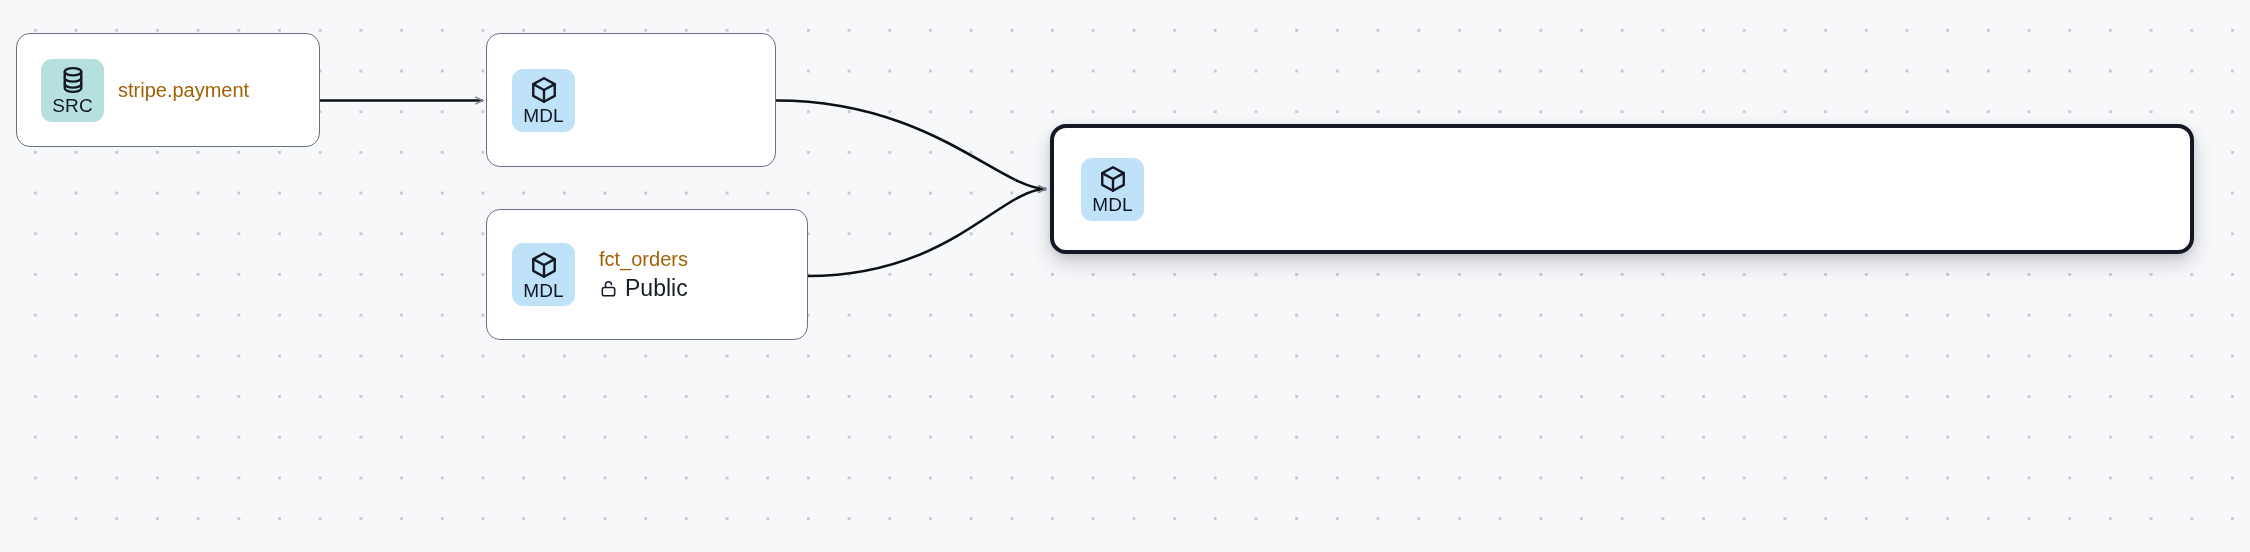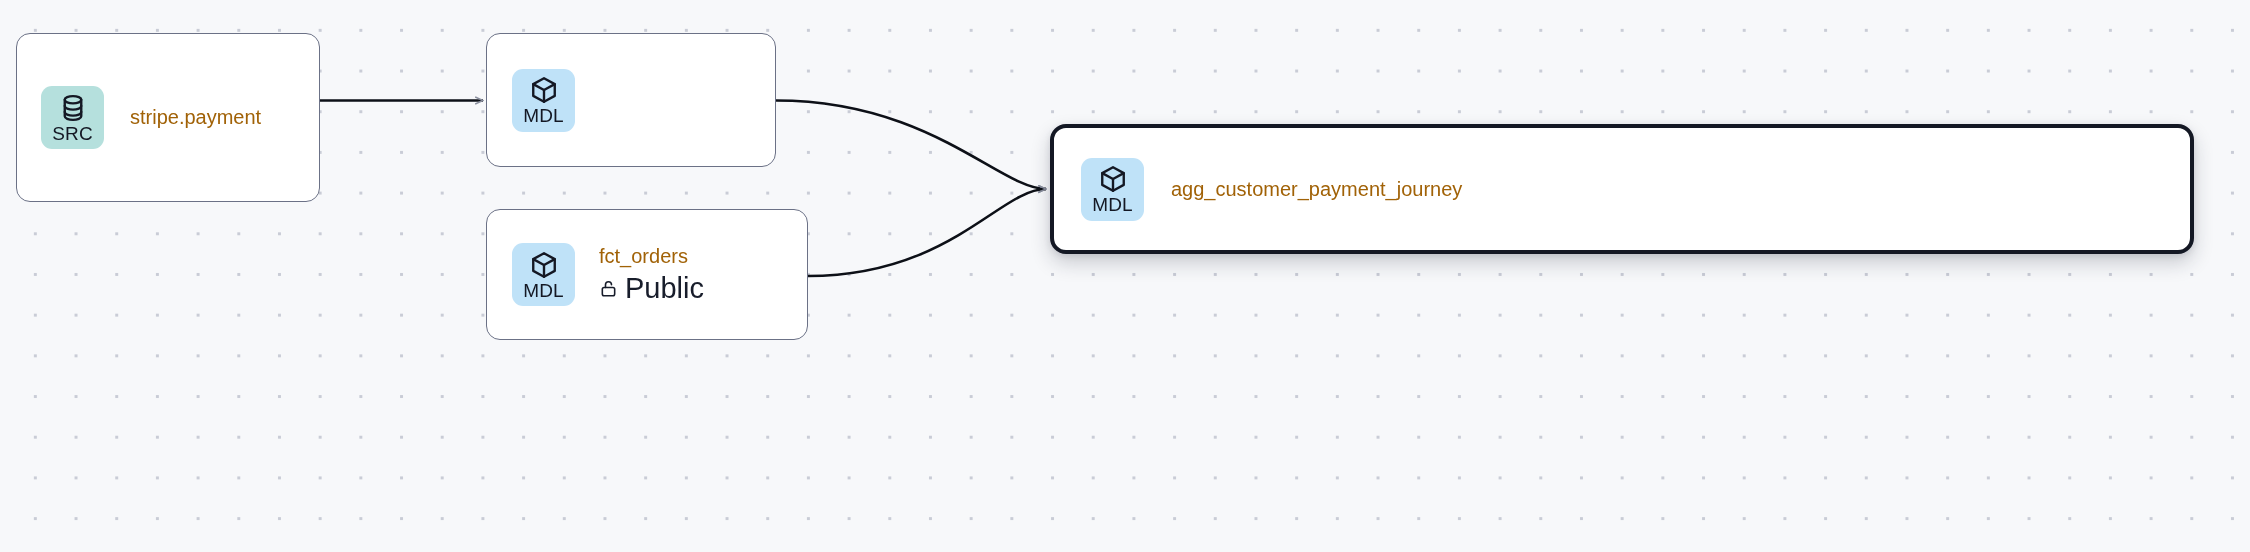--- a/index.html
+++ b/index.html
@@ -59,29 +59,29 @@
   .node-title {
     font-size: 20px;
     color: #a16207;
     line-height: 1.15;
     white-space: nowrap;
   }
   .node-sub {
     display: flex;
     align-items: center;
     gap: 7px;
-    font-size: 29px;
+    font-size: 23px;
     color: #181d2b;
     margin-top: 4px;
     white-space: nowrap;
   }
   .node-sub svg { display: block; flex: 0 0 auto; }
 
   
-  #node-stripe_payment { left: 16px;   top: 33px;  width: 304px; height: 169px; padding-left: 24px; gap: 26px; }
+  #node-stripe_payment { left: 16px;   top: 33px;  width: 304px; height: 114px; padding-left: 24px; gap: 14px; }
   #node-stg_payments   { left: 486px;  top: 33px;  width: 290px; height: 134px; padding-left: 25px; gap: 24px; }
   #node-fct_orders     { left: 486px;  top: 209px; width: 322px; height: 131px; padding-left: 25px; gap: 24px; }
   #node-agg_customer   { left: 1050px; top: 124px; width: 1144px; height: 130px; padding-left: 27px; gap: 27px; }
 </style>
 </head>
 <body>
 
 <div id="canvas">
 
   <svg id="edge-layer" viewBox="0 0 2250 552" width="2250" height="552">
@@ -147,18 +147,15 @@
 
   <div class="node selected" id="node-agg_customer">
     <div class="badge" style="background:#bfe2f8">
       <svg width="30" height="30" viewBox="0 0 24 24" fill="none" stroke="#141824" stroke-width="1.9" stroke-linecap="round" stroke-linejoin="round">
         <path d="M12,2.6 L20.6,7.3 L20.6,16.7 L12,21.4 L3.4,16.7 L3.4,7.3 Z"></path>
         <path d="M3.4,7.3 L12,12 L20.6,7.3"></path>
         <path d="M12,12 L12,21.4"></path>
       </svg>
       <span class="badge-text">MDL</span>
     </div>
-    <div class="node-body">
-      <div class="node-title">agg_customer_payment_journey</div>
-    </div>
   </div>
 
 </div>
 
 </body></html>

